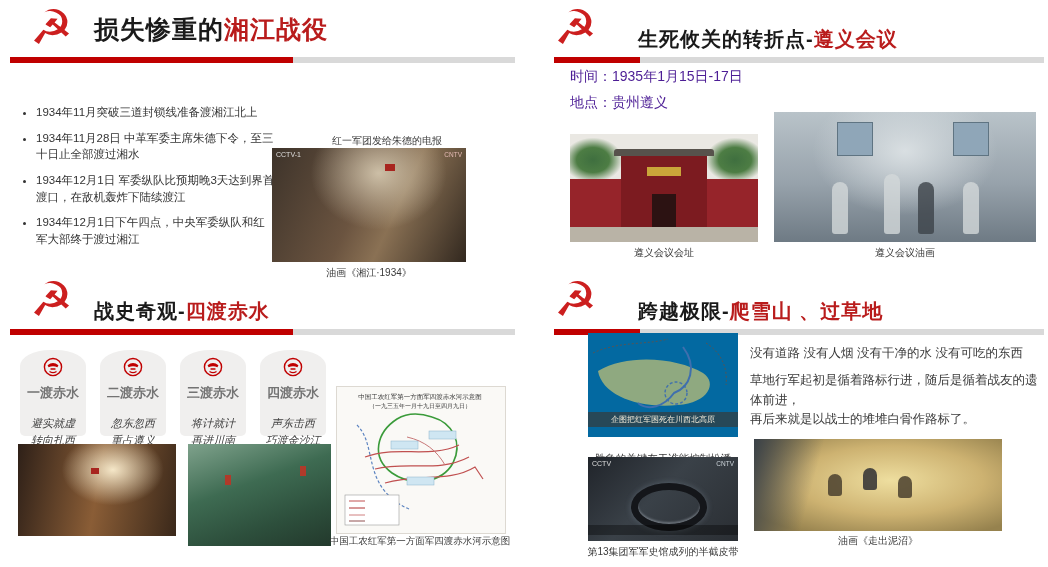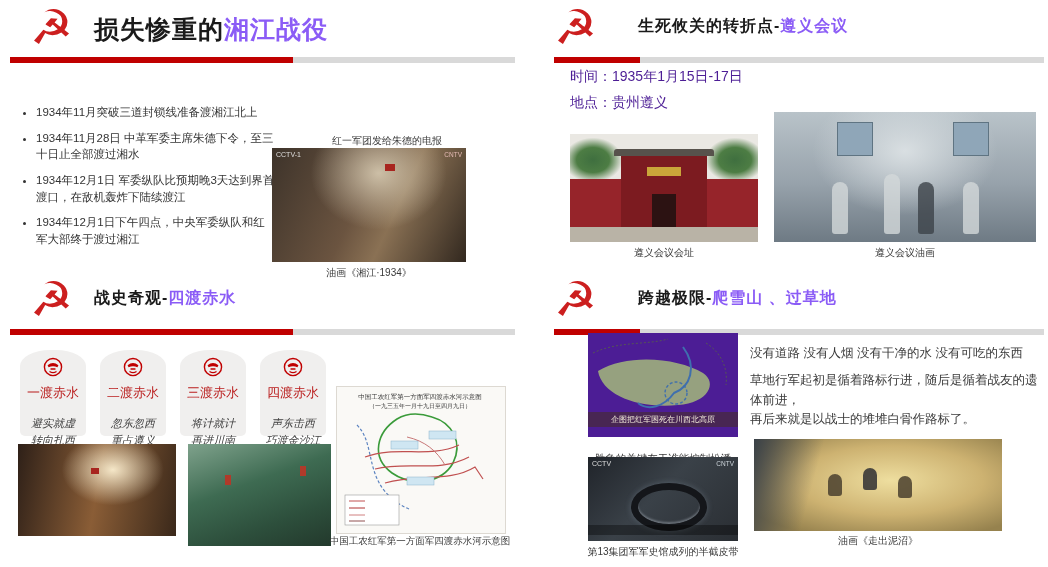--- a/index.html
+++ b/index.html
@@ -3,23 +3,23 @@
 <meta charset="utf-8">
 <style>
   html,body{margin:0;padding:0;background:#fff;}
   #stage{position:relative;width:1048px;height:567px;background:#ffffff;overflow:hidden;
          font-family:"Liberation Sans","DejaVu Sans",sans-serif;color:#222;}
   .panel{position:absolute;width:524px;}
   
   .emblem{position:absolute;left:30px;top:0px;font-size:48px;line-height:56px;color:#cc1f1f;font-weight:bold;}
   .ptitle{position:absolute;font-weight:bold;color:#1a1a1a;white-space:nowrap;letter-spacing:1px;margin:0;}
   .ptitle.lg{left:94px;top:13px;font-size:25px;}
-  .ptitle.md{left:94px;top:16px;font-size:16px;}
+  .ptitle.md{left:94px;top:26px;font-size:20px;}
   .ptitle.r{left:114px;}
-  .red{color:#8b5cf6;}
+  .red{color:#b91c1c;}
   .pbar{position:absolute;top:57px;height:6px;background:#d9d9d9;}
   .pbar i{display:block;height:100%;background:#c00000;}
   .pbar.pl{left:10px;width:505px;}
   .pbar.pr{left:30px;width:490px;}
   .pbar.wide i{width:283px;} .pbar.narrow i{width:86px;}
   .cap{position:absolute;text-align:center;font-size:10px;color:#3a3a3a;}
   
   .subtitle{position:absolute;left:28px;top:72px;width:478px;font-size:15px;color:#3d3d3d;}
   .bullets{position:absolute;left:20px;top:104px;width:240px;margin:0;padding:0 0 0 16px;font-size:11.5px;color:#333;line-height:1.45;}
   .bullets li{margin-bottom:9px;}
@@ -44,34 +44,34 @@
   .zs-base{position:absolute;left:0;bottom:0;width:100%;height:14%;background:#b9b3a6;}
   .palm{position:absolute;width:58px;height:44px;background:radial-gradient(ellipse at center,#3f6f3f 0%,#4d7d44 40%,rgba(77,125,68,0) 72%);}
   .zunyi-paint{left:250px;top:112px;width:262px;height:130px;
      background:radial-gradient(ellipse at 50% 30%,#d9dfe2 0%,rgba(217,223,226,0) 50%),
                 linear-gradient(#b9c3c9,#97a2ab 55%,#6e7a84);}
   .win{position:absolute;top:8%;width:13%;height:24%;background:#8fa6b8;border:1px solid #5f7482;}
   .fig{position:absolute;bottom:6%;width:16px;height:52px;border-radius:8px 8px 3px 3px;background:#d3d8da;opacity:.8;}
   
   .card{position:absolute;top:78px;width:66px;height:86px;background:#f0efee;text-align:center;
         border-radius:30px 30px 5px 5px / 16px 16px 5px 5px;}
-  .card .lbl{margin-top:3px;font-size:13px;font-weight:normal;color:#b91c1c;}
+  .card .lbl{margin-top:3px;font-size:13px;font-weight:bold;color:#737373;}
   .card .dsc{margin-top:13px;font-size:11px;color:#404040;line-height:1.5;font-style:italic;}
   .card svg{margin-top:7px;}
   .sd-paint1{left:18px;top:172px;width:158px;height:92px;
      background:radial-gradient(ellipse at 60% 28%,#f5e7c8 0%,rgba(245,231,200,0) 38%),
                 linear-gradient(100deg,#2e2018,#8a5d36 50%,#3a281a);}
   .sd-paint2{left:188px;top:172px;width:143px;height:102px;
      background:linear-gradient(160deg,#7fa28c,#3e6b52 40%,#2d4f3c 72%,#23392c);}
   .acc{position:absolute;width:6px;height:10px;background:#b03a2a;}
   .sd-map{left:336px;top:114px;width:168px;height:146px;background:#faf9f6;border:1px solid #ddd9d2;}
   
   .para{position:absolute;left:226px;top:72px;width:292px;font-size:12.5px;color:#3a3a3a;line-height:1.55;}
   .para p{margin:0 0 8px 0;}
-  .sp-map{left:64px;top:61px;width:150px;height:104px;background:#4c1d95;}
+  .sp-map{left:64px;top:61px;width:150px;height:104px;background:#0369a1;}
   .overlay{position:absolute;left:0;bottom:10px;width:100%;background:rgba(70,45,30,.55);color:#f2ead8;
            font-size:8px;text-align:center;padding:2px 0;}
   .belt{left:64px;top:185px;width:150px;height:84px;background:linear-gradient(135deg,#20242a,#3a4148 45%,#2a2e33);}
   .ring{position:absolute;left:43px;top:26px;width:62px;height:34px;border:7px solid #14161a;border-radius:50%;
         box-shadow:0 -2px 2px rgba(200,210,220,.35) inset, 0 0 6px rgba(180,200,220,.25);}
   .belt-bar{position:absolute;left:0;bottom:6px;width:100%;height:10px;background:rgba(0,0,0,.35);}
   .mud-paint{left:230px;top:167px;width:248px;height:92px;
      background:linear-gradient(105deg,#3a4148 0%,rgba(58,65,72,0) 26%),
                 radial-gradient(ellipse at 55% 45%,#eede9f,#cdb271 48%,#96824e 85%);}
   .rider{position:absolute;width:14px;height:22px;border-radius:7px 7px 3px 3px;background:#4a3f2e;opacity:.85;}

